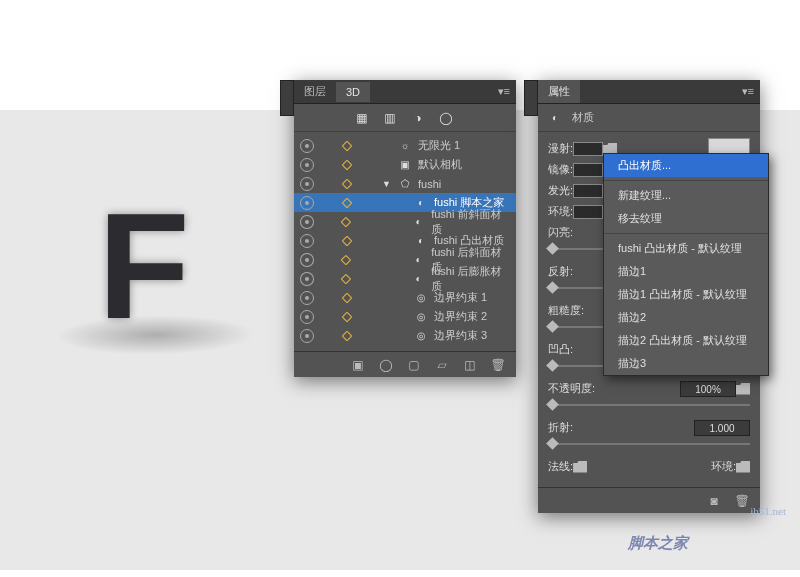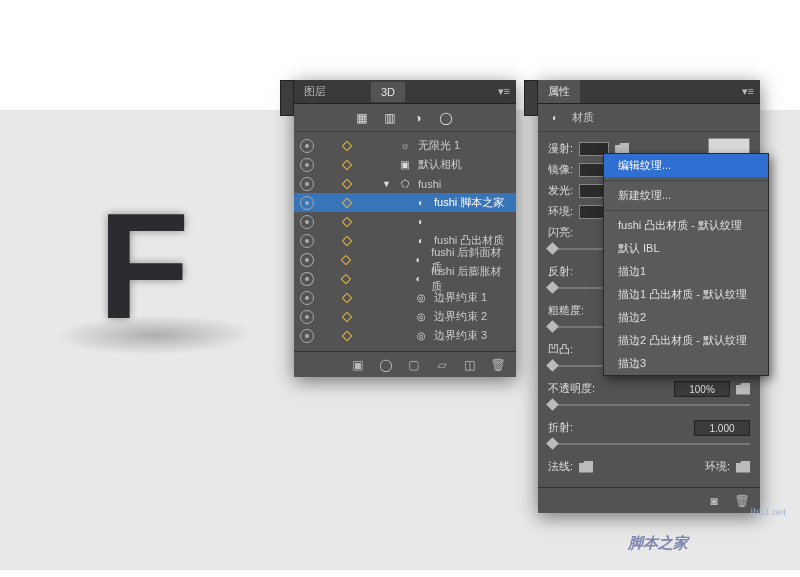--- a/index.html
+++ b/index.html
@@ -3,21 +3,21 @@
 <meta charset="utf-8">
 <style>
   * { box-sizing: border-box; margin: 0; padding: 0; font-family: "Microsoft YaHei", Arial, sans-serif; }
   body { width: 800px; height: 577px; background: #fff; position: relative; overflow: hidden; }
   .canvas { position: absolute; inset: 0; background: linear-gradient(#fff 0 110px, #e8e8e8 110px 570px, #fff 570px); }
   .letter { position: absolute; left: 98px; top: 180px; font-size: 150px; font-weight: 900; color: #2b2b30; text-shadow: 0 0 8px rgba(0,0,0,.4); }
   .shadow { position: absolute; left: 55px; top: 315px; width: 200px; height: 40px; background: radial-gradient(ellipse at center, rgba(0,0,0,.25), transparent 70%); transform: skewX(-20deg); }
 
   .panel { position: absolute; background: #535353; box-shadow: 0 4px 18px rgba(0,0,0,.5); font-size: 11px; color: #ccc; }
   .panel-grip { position: absolute; top: 0; left: -14px; width: 14px; height: 36px; background: #3d3d3d; border: 1px solid #222; }
-  .tabbar { display: flex; align-items: center; height: 24px; background: #3a3a3a; border-bottom: 1px solid #222; gap: 35px; }
+  .tabbar { display: flex; align-items: center; height: 24px; background: #3a3a3a; border-bottom: 1px solid #222; }
   .tab { padding: 4px 10px; color: #bbb; }
   .tab.active { background: #535353; color: #e6e6e6; }
   .tabbar .flyout { margin-left: auto; padding: 0 6px; color: #bbb; cursor: pointer; }
 
   .toolbar { display: flex; gap: 12px; align-items: center; height: 28px; padding: 0 10px 0 60px; border-bottom: 1px solid #404040; }
   .tool { width: 16px; height: 16px; display: flex; align-items: center; justify-content: center; color: #ddd; font-size: 12px; }
 
   .tree { padding: 4px 0 6px; }
   .row { display: flex; align-items: center; height: 19px; padding: 0 6px; gap: 6px; }
   .row.sel { background: #3874b8; color: #fff; }
@@ -29,21 +29,21 @@
   .ind.l1 { width: 16px; } .ind.l2 { width: 32px; }
   .ico { width: 14px; height: 14px; display: inline-flex; align-items: center; justify-content: center; color: #ddd; font-size: 10px; }
   .caret { color: #ddd; font-size: 9px; width: 10px; }
 
   .footer { height: 26px; border-top: 1px solid #333; display: flex; align-items: center; justify-content: flex-end; gap: 12px; padding: 0 10px; }
   .fico { width: 16px; height: 16px; color: #bbb; display: flex; align-items: center; justify-content: center; font-size: 12px; }
 
   
   .typehdr { height: 28px; display: flex; align-items: center; gap: 10px; padding: 0 10px; border-bottom: 1px solid #404040; }
   .prop-body { padding: 6px 10px 10px; }
-  .kv { display: flex; align-items: center; height: 21px; gap: 6px; }
+  .kv { display: flex; align-items: center; height: 21px; }
   .kv label { color: #ddd; }
   .sw { width: 30px; height: 14px; background: #2b2b2b; border: 1px solid #888; }
   .sw.big { width: 42px; height: 30px; background: #d8d8d8; }
   .folder { width: 14px; height: 12px; background: #bbb; clip-path: polygon(0 20%, 30% 20%, 40% 0, 100% 0, 100% 100%, 0 100%); }
   .track { height: 8px; margin: 2px 0 8px; display: flex; align-items: center; }
   .track .bar { flex: 1; height: 2px; background: #777; position: relative; }
   .track .bar::before { content: ""; position: absolute; left: 0; top: -4px; width: 9px; height: 9px; background: #bbb; transform: rotate(45deg); }
   .numbox { margin-left: auto; width: 56px; height: 16px; background: #3b3b3b; border: 1px solid #222; color: #ddd; text-align: center; line-height: 15px; font-size: 10px; }
   .kv .lab2 { margin-left: auto; }
 
@@ -114,20 +114,21 @@
         <span class="ico">◐</span>
         <span>fushi 脚本之家</span>
       </div>
       <div class="row">
         <span class="eye"></span>
         <span class="spacer"></span>
         <span class="disc"></span>
         <span class="ind l2"></span>
         <span class="caret"></span>
         <span class="ico">◐</span>
+        <span>fushi 前斜面材质</span>
       </div>
       <div class="row">
         <span class="eye"></span>
         <span class="spacer"></span>
         <span class="disc"></span>
         <span class="ind l2"></span>
         <span class="caret"></span>
         <span class="ico">◐</span>
         <span>fushi 凸出材质</span>
       </div>
@@ -272,27 +273,27 @@
         <span class="folder"></span>
     </div>
   </div>
   <div class="footer">
     <span class="fico">◙</span>
     <span class="fico">🗑</span>
   </div>
 </div>
 
 <div class="menu" style="left:603px; top:153px; width:166px;">
-  <div class="mi sel">编辑纹理...</div>
+  <div class="mi sel">凸出材质...</div>
   <hr>
   <div class="mi">新建纹理...</div>
+  <div class="mi">移去纹理</div>
   <hr>
   <div id="menu-list">
       <div class="mi">fushi 凸出材质 - 默认纹理</div>
-      <div class="mi">默认 IBL</div>
       <div class="mi">描边1</div>
       <div class="mi">描边1 凸出材质 - 默认纹理</div>
       <div class="mi">描边2</div>
       <div class="mi">描边2 凸出材质 - 默认纹理</div>
       <div class="mi">描边3</div>
     </div>
 </div>
 
 <div class="wm1">jb51.net</div>
 <div class="wm2">脚本之家</div>

